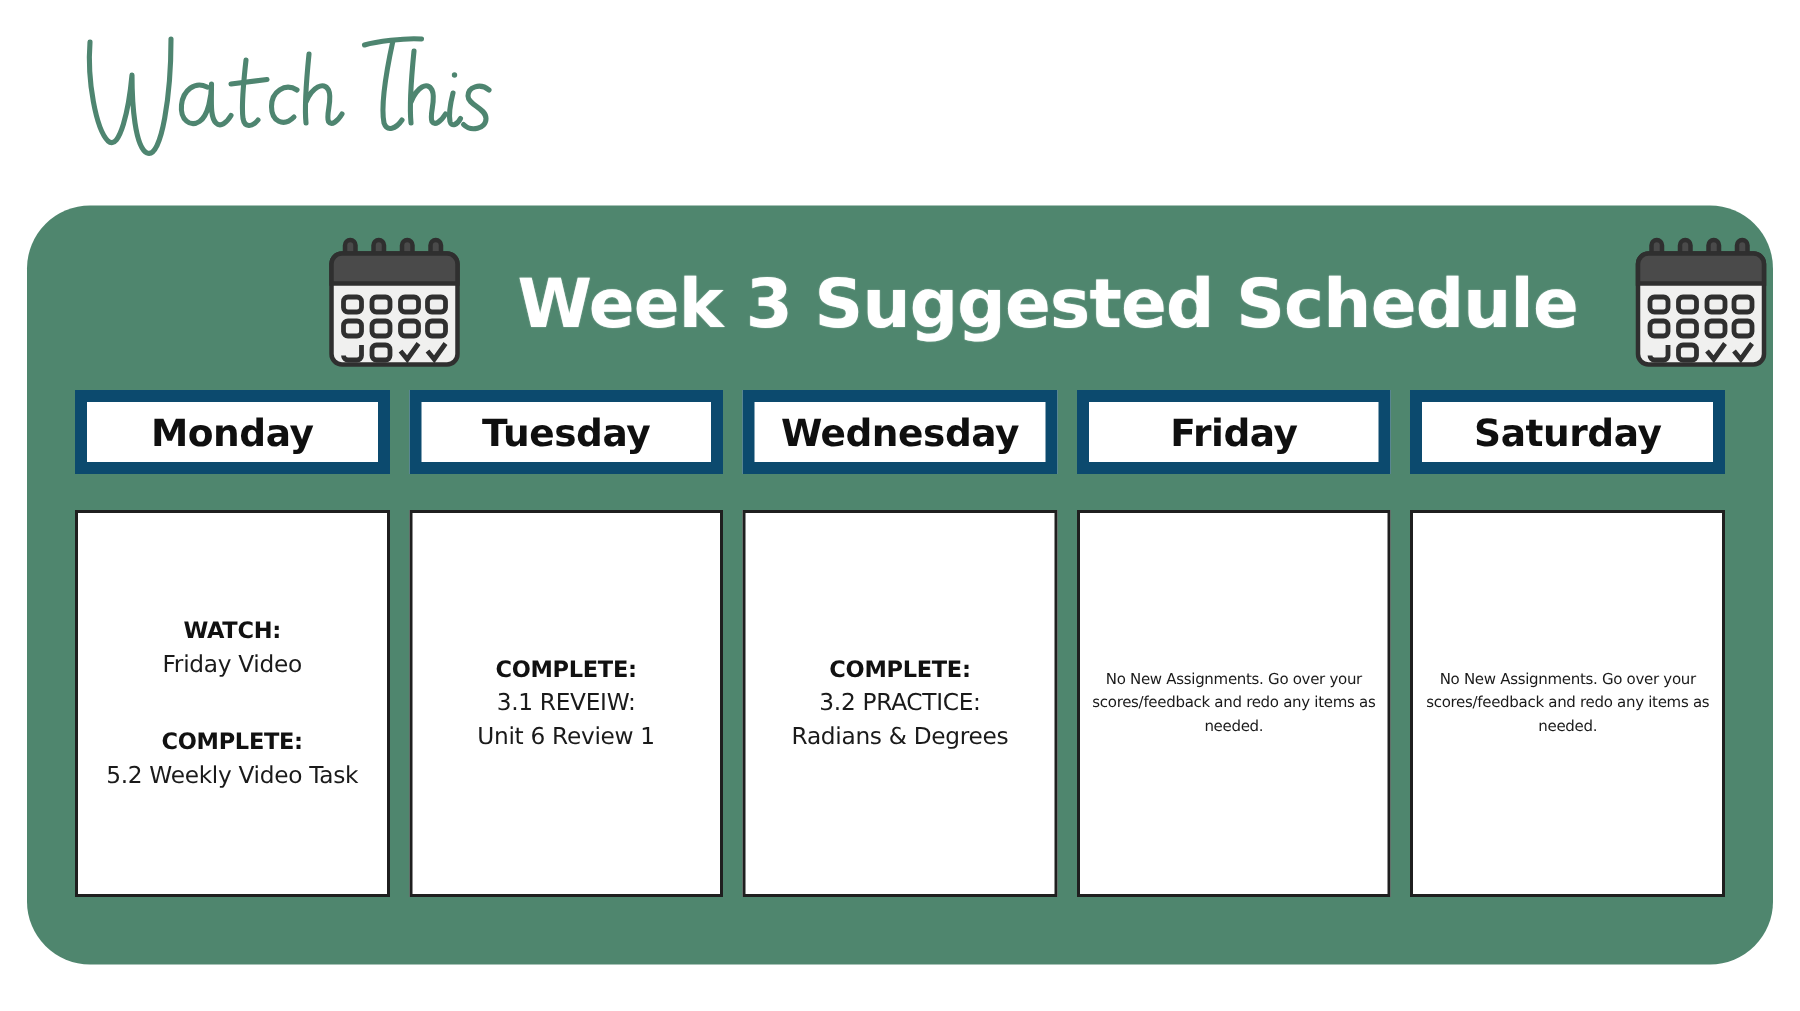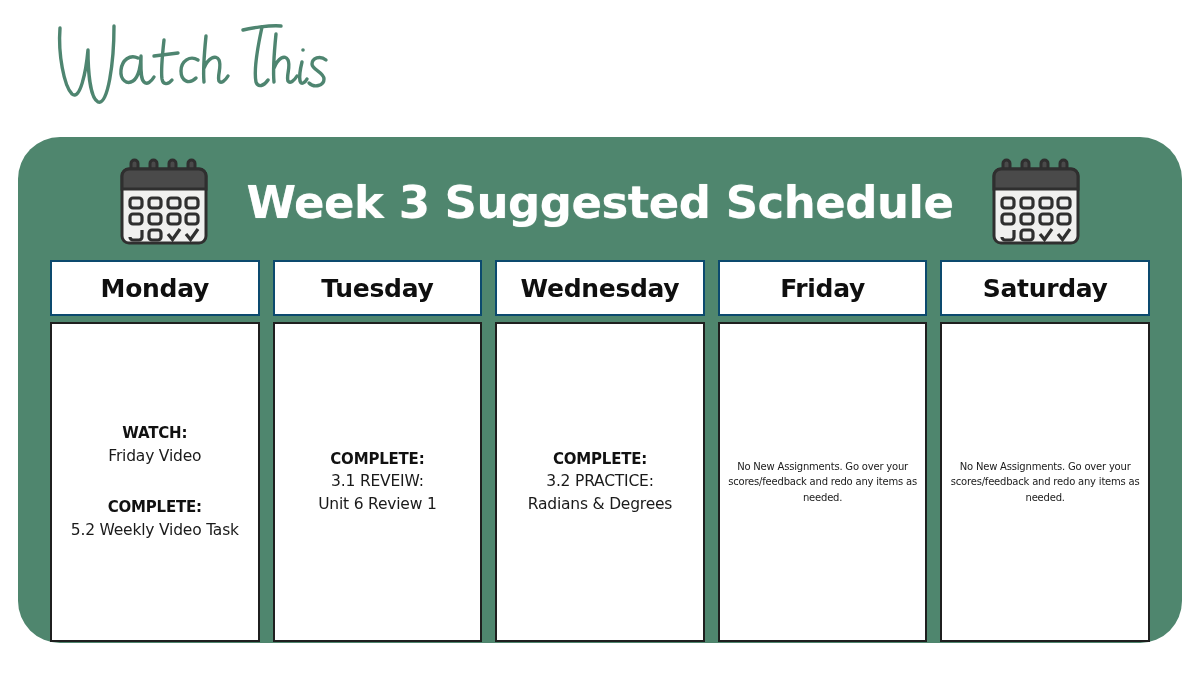--- a/index.html
+++ b/index.html
@@ -51,21 +51,21 @@
 
   
   .panel-header {
     position: absolute;
     left: 0;
     top: 10px;
     width: 100%;
     height: 110px;
     display: flex;
     align-items: center;
-    justify-content: center;
+    justify-content: flex-end;
     gap: 0;
   }
   .panel-title {
     color: #ffffff;
     font-family: "DejaVu Sans", sans-serif;
     font-weight: bold;
     font-size: 45px;
     letter-spacing: -0.5px;
     white-space: nowrap;
     padding: 0 34px;
@@ -89,40 +89,40 @@
     display: flex;
     gap: 13px;
   }
   .day-col {
     flex: 1 1 0;
     display: flex;
     flex-direction: column;
   }
   .day-head {
     background: #ffffff;
-    border: 2px solid #0c4a6e;
+    border: 8px solid #0c4a6e;
     height: 56px;
     display: flex;
     align-items: center;
     justify-content: center;
     box-sizing: border-box;
   }
   .day-head-label {
     font-family: "DejaVu Sans", sans-serif;
     font-weight: bold;
     font-size: 25px;
     color: #0f0f0f;
     letter-spacing: -0.3px;
     white-space: nowrap;
   }
   .day-body {
-    margin-top: 6px;
+    margin-top: 24px;
     background: #ffffff;
     border: 2px solid #1f1f1f;
-    height: 320px;
+    height: 258px;
     box-sizing: border-box;
     display: flex;
     flex-direction: column;
     align-items: center;
     justify-content: center;
     padding: 6px 8px;
   }
   .cell-block { text-align: center; width: 100%; }
   .cell-block + .cell-block { margin-top: 28px; }
   .cell-lead {

